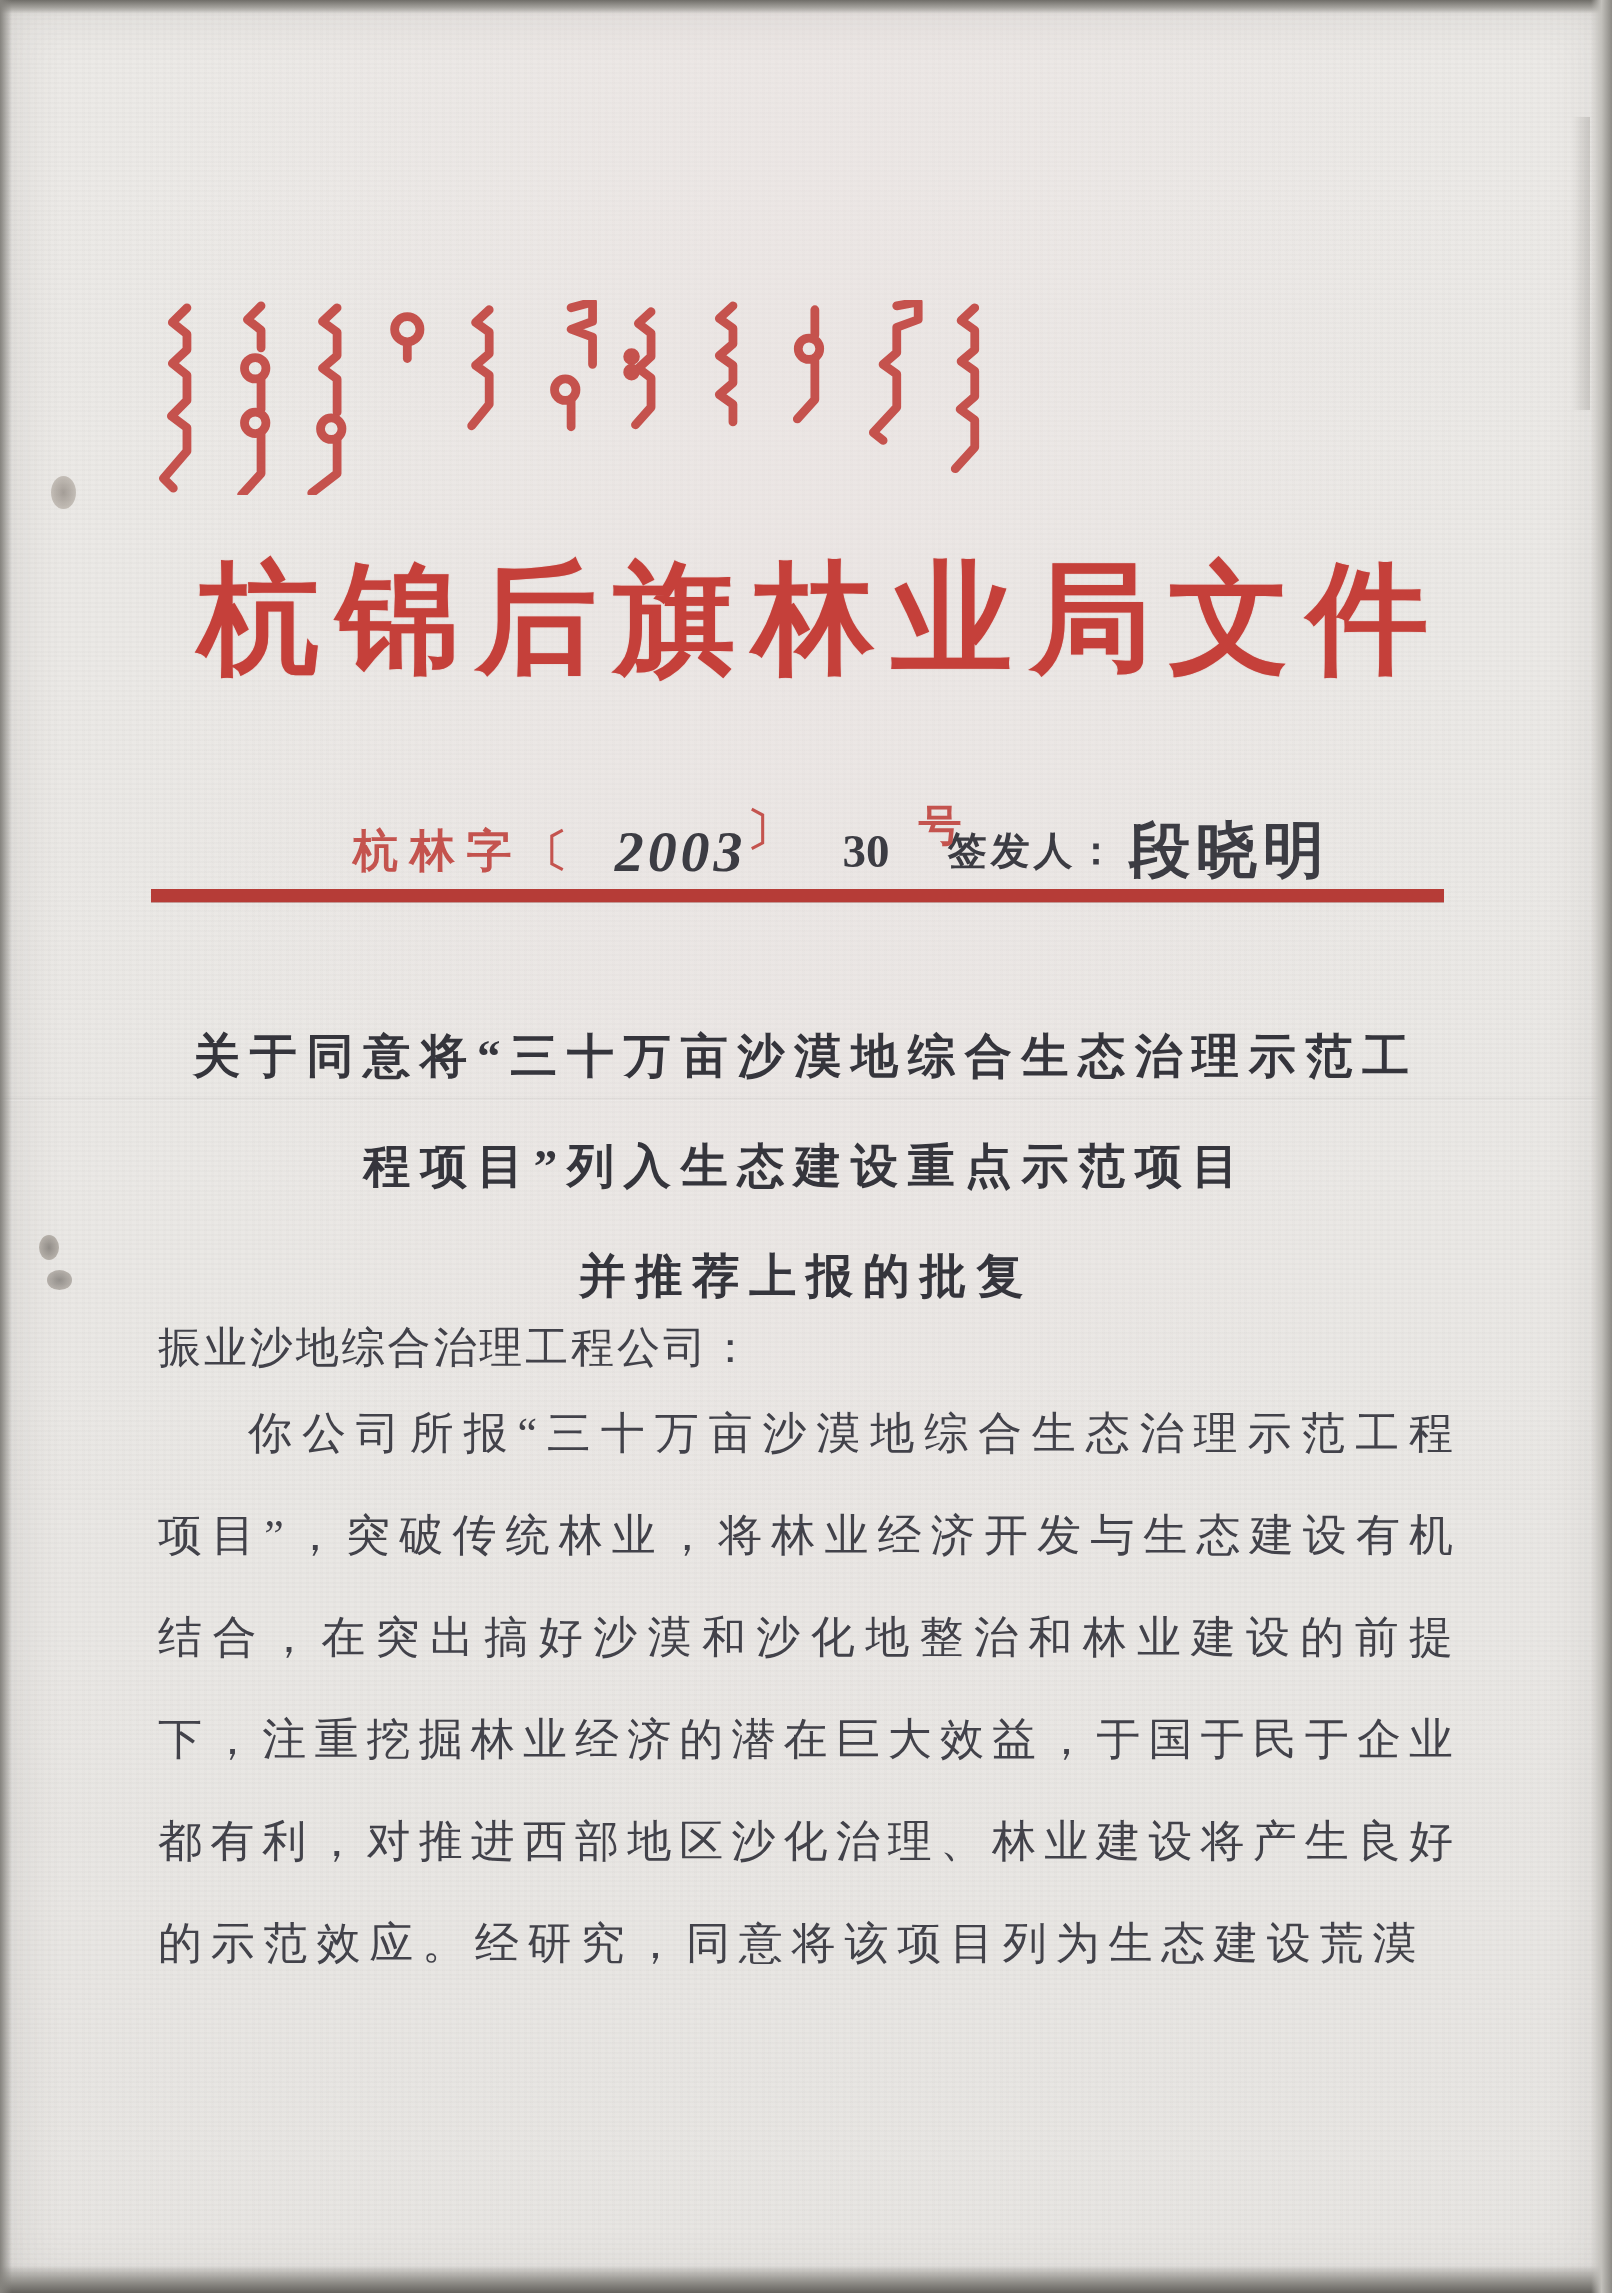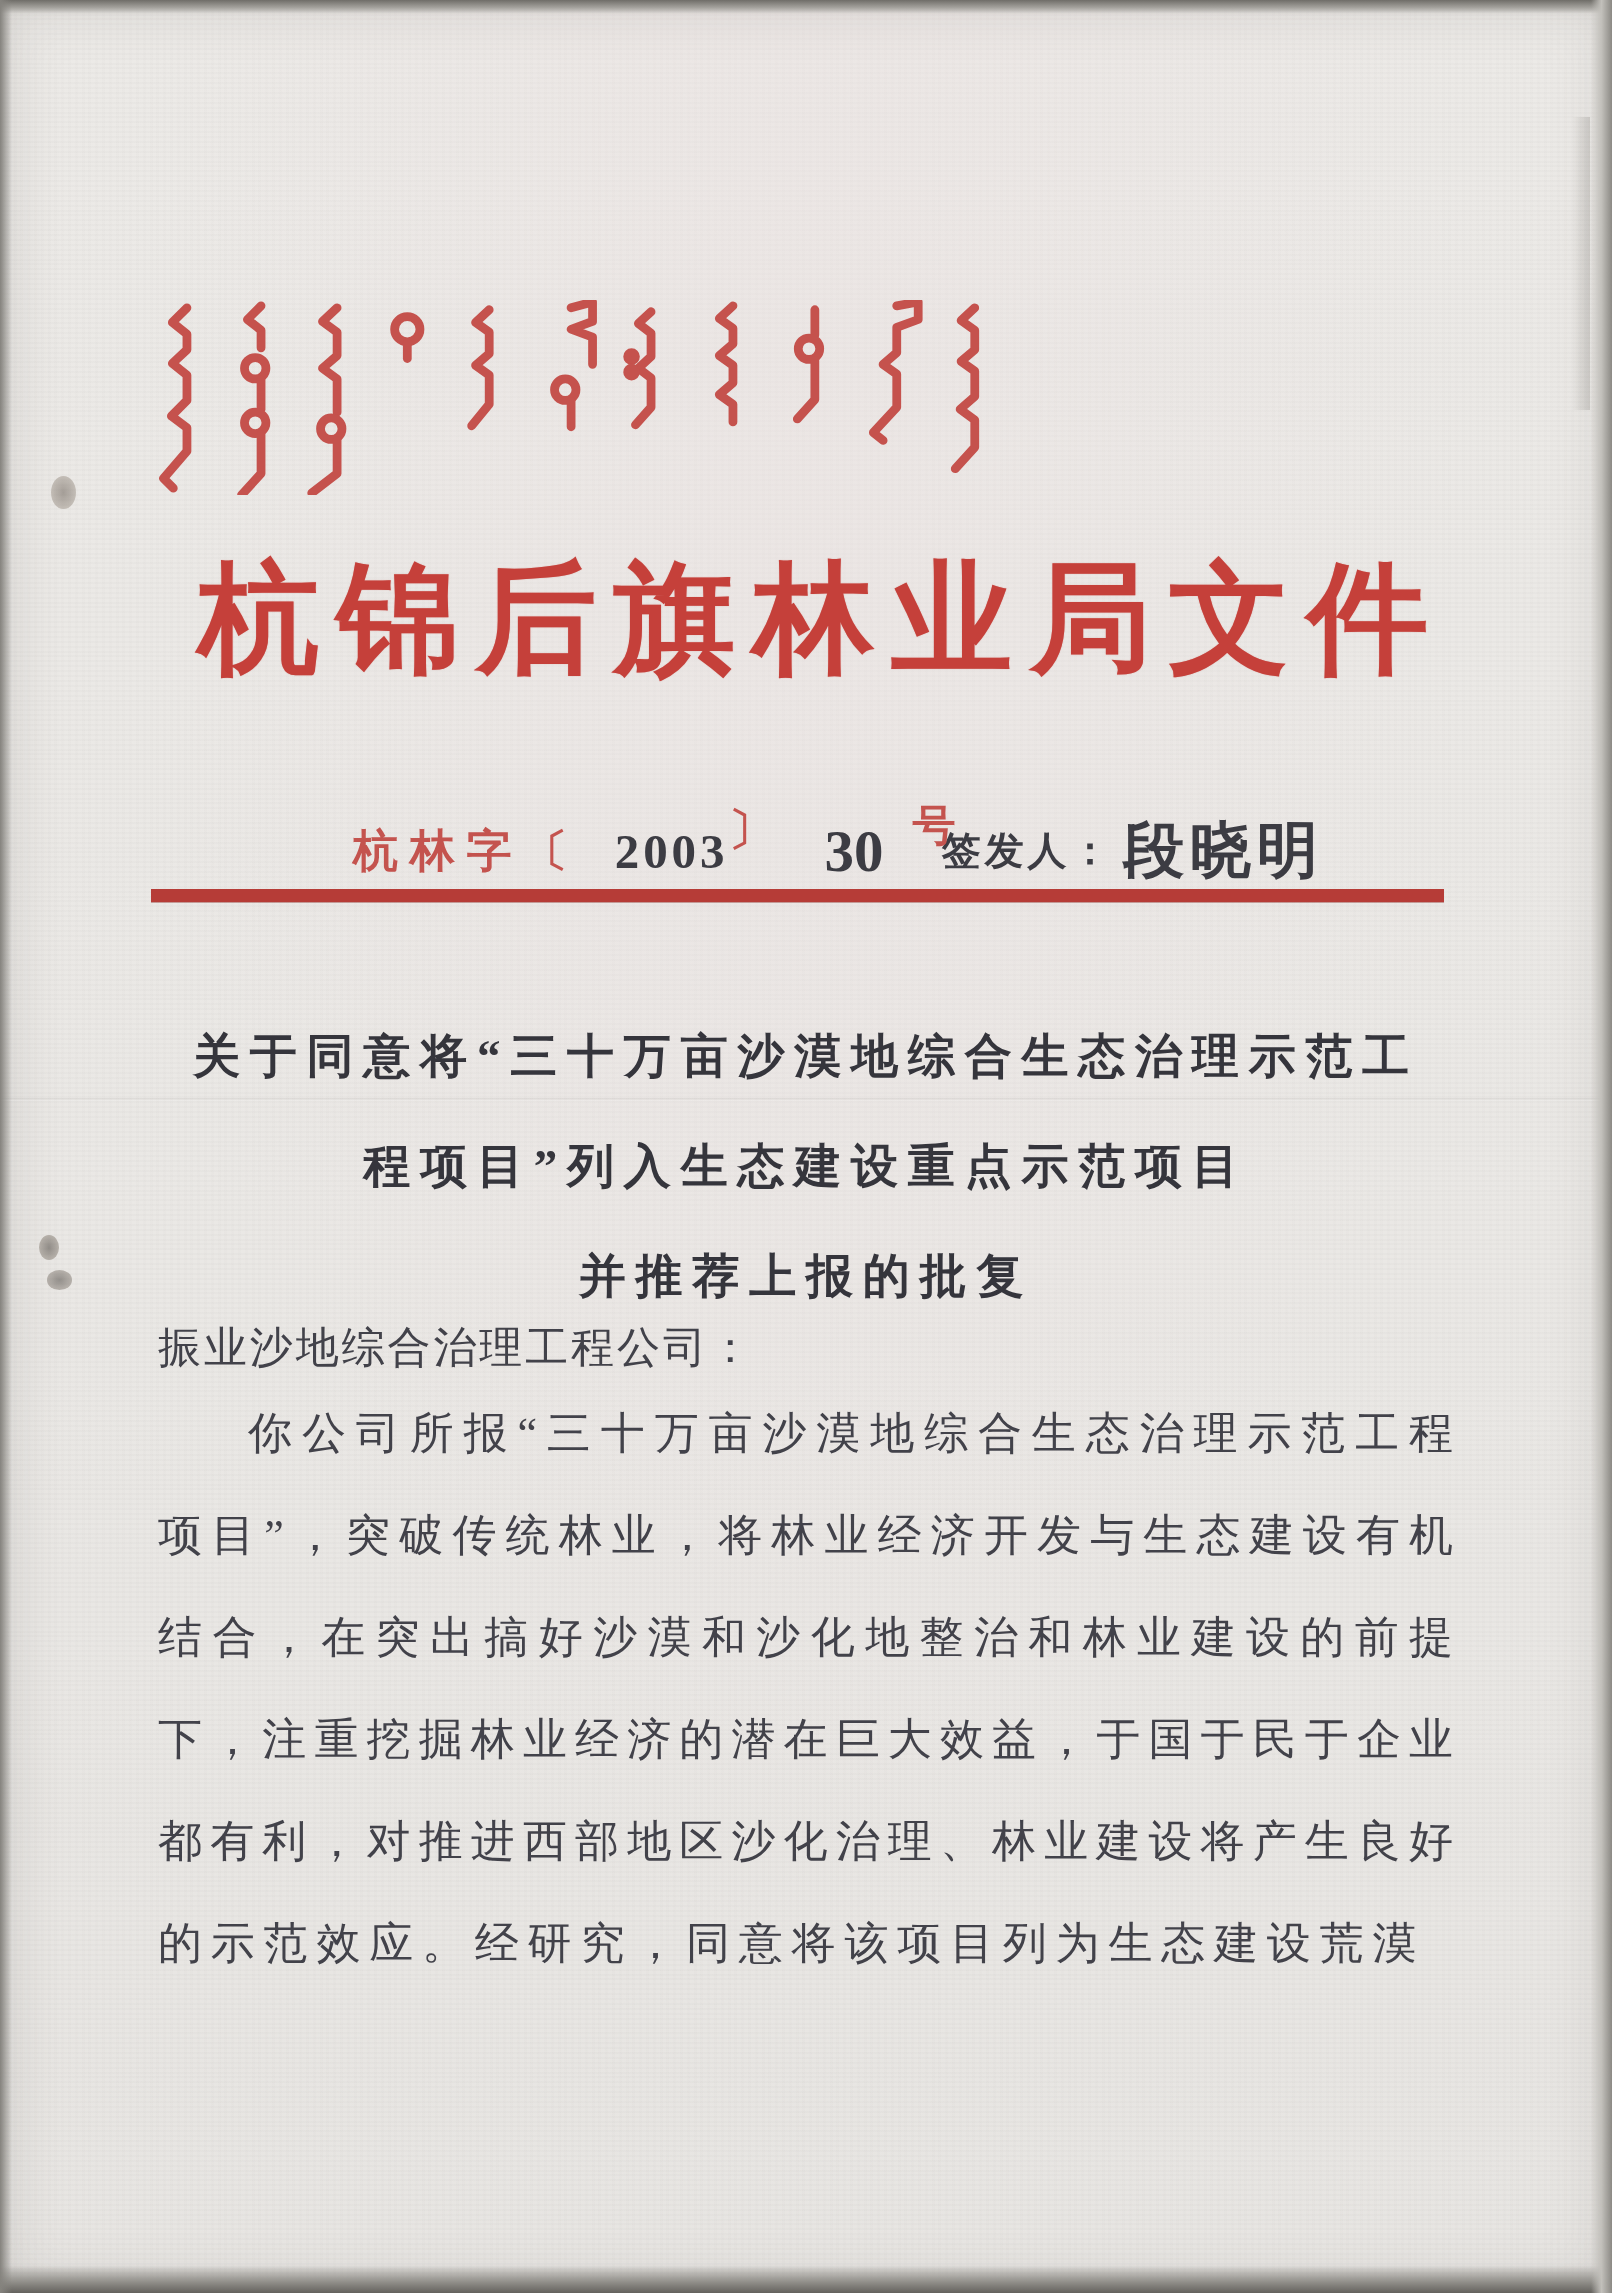--- a/index.html
+++ b/index.html
@@ -53,23 +53,23 @@
 
   
   .docline{
     position:absolute;left:146px;top:817px;width:1302px;height:68px;
     display:flex;align-items:center;
     font-weight:bold;white-space:nowrap;
   }
   .docline .red{color:#c4534e;}
   .docline .black{color:#3c3c43;}
   .dn-prefix{margin-left:207px;font-size:45px;letter-spacing:11.7px;}
-  .dn-year{margin-left:35px;font-size:49px;letter-spacing:3.9px;font-family:"Liberation Serif",serif;}
+  .dn-year{margin-left:35px;font-size:58px;letter-spacing:3.9px;font-family:"Liberation Serif",serif;font-style:italic;}
   .dn-cbracket{font-size:45px;position:relative;top:-21.5px;}
-  .dn-number{margin-left:51px;font-size:59px;}
+  .dn-number{margin-left:51px;font-size:47px;}
   .dn-suffix{margin-left:29px;font-size:43px;position:relative;top:-25px;margin-right:-13.7px;z-index:1;}
   .dn-signer{font-size:39px;letter-spacing:3.9px;}
   .dn-signer-name{font-size:61px;letter-spacing:5.9px;margin-left:9.8px;}
 
   .redrule{
     position:absolute;left:151px;top:889px;width:1293px;height:12.7px;
     background:#b63c37;
     box-shadow:0 1px 0 rgba(140,40,36,.4);
   }
 

